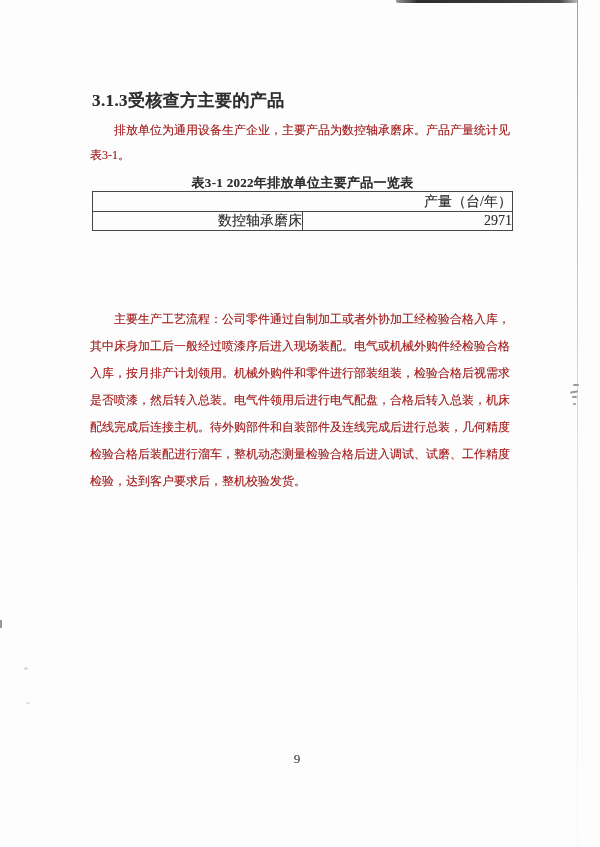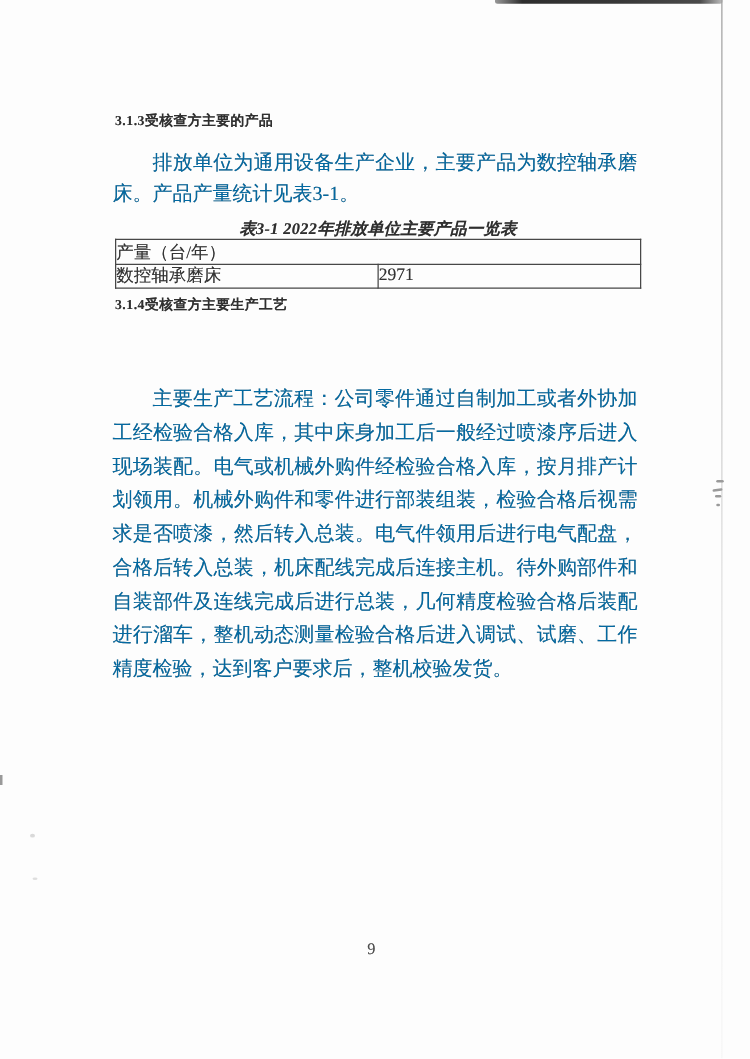--- a/index.html
+++ b/index.html
@@ -47,73 +47,72 @@
   .scan-right-marks i:nth-child(4) { left: 5px; top: 20px; width: 3px; height: 2px; }
   .scan-speck-1 { position: absolute; left: 24px; top: 667px; width: 4px; height: 3px; background: #d9d9d9; border-radius: 50%; }
   .scan-speck-2 { position: absolute; left: 26px; top: 702px; width: 4px; height: 2px; background: #dedede; border-radius: 50%; }
   .scan-edge-tick { position: absolute; left: 0; top: 620px; width: 2px; height: 8px; background: #999; }
 
   
   .heading {
     position: absolute;
     left: 92px;
     margin: 0;
-    font-size: 11px;
+    font-size: 17px;
     font-weight: bold;
     letter-spacing: 0.4px;
     color: #2f2f2f;
     text-shadow: 0 0 0.5px rgba(47,47,47,.55);
     white-space: nowrap;
   }
   .heading-313 { top: 89px; }
   .heading-314 { top: 236px; }
 
   .para {
     position: absolute;
     left: 90px;
     width: 420px;
     margin: 0;
-    font-size: 16px;
+    font-size: 12px;
     text-align: justify;
     text-indent: 2em;
-    color: #0369a1;
+    color: #b91c1c;
     text-shadow: 0 0 0.5px rgba(58,58,58,.5);
   }
   .para-313 { top: 118px; line-height: 25px; }
   .para-314 { top: 262px; line-height: 27px; margin-top: 44px; }
   .para-closing { top: 476px; line-height: 27px; }
 
   .table-caption {
     position: absolute;
     left: 92px; top: 174px;
     width: 421px;
     margin: 0;
     font-size: 13px;
     font-weight: bold;
     text-align: center;
     letter-spacing: 0.3px;
     color: #2f2f2f;
     text-shadow: 0 0 0.5px rgba(47,47,47,.5);
-    font-style: italic;
   }
 
   
   .product-table {
     position: absolute;
     left: 92px; top: 191px;
     width: 421px;
     border-collapse: collapse;
     table-layout: fixed;
     font-size: 14px;
     color: #333;
     text-shadow: 0 0 0.5px rgba(51,51,51,.5);
   }
   .product-table td {
     border: 1.5px solid #474747;
-    text-align: left;
+    text-align: right;
     vertical-align: middle;
     padding: 0;
     margin-top: 48px;
   }
   .product-table .row-header td { height: 19px; }
   .product-table .row-data td   { height: 18px; }
   .product-table .col-product   { width: 180px; }
 
   
   .page-number {
@@ -154,20 +153,19 @@
       <tr class="row-header">
         <td colspan="2">产量（台/年）</td>
       </tr>
       <tr class="row-data">
         <td class="col-product">数控轴承磨床</td>
         <td class="col-value">2971</td>
       </tr>
     </tbody>
   </table>
 
-  <h2 class="heading heading-314">3.1.4受核查方主要生产工艺</h2>
 
   <p class="para para-314">主要生产工艺流程：公司零件通过自制加工或者外协加工经检验合格入库，其中床身加工后一般经过喷漆序后进入现场装配。电气或机械外购件经检验合格入库，按月排产计划领用。机械外购件和零件进行部装组装，检验合格后视需求是否喷漆，然后转入总装。电气件领用后进行电气配盘，合格后转入总装，机床配线完成后连接主机。待外购部件和自装部件及连线完成后进行总装，几何精度检验合格后装配进行溜车，整机动态测量检验合格后进入调试、试磨、工作精度检验，达到客户要求后，整机校验发货。</p>
 
 
   <div class="page-number">9</div>
 
 </div>
 
 </body></html>

